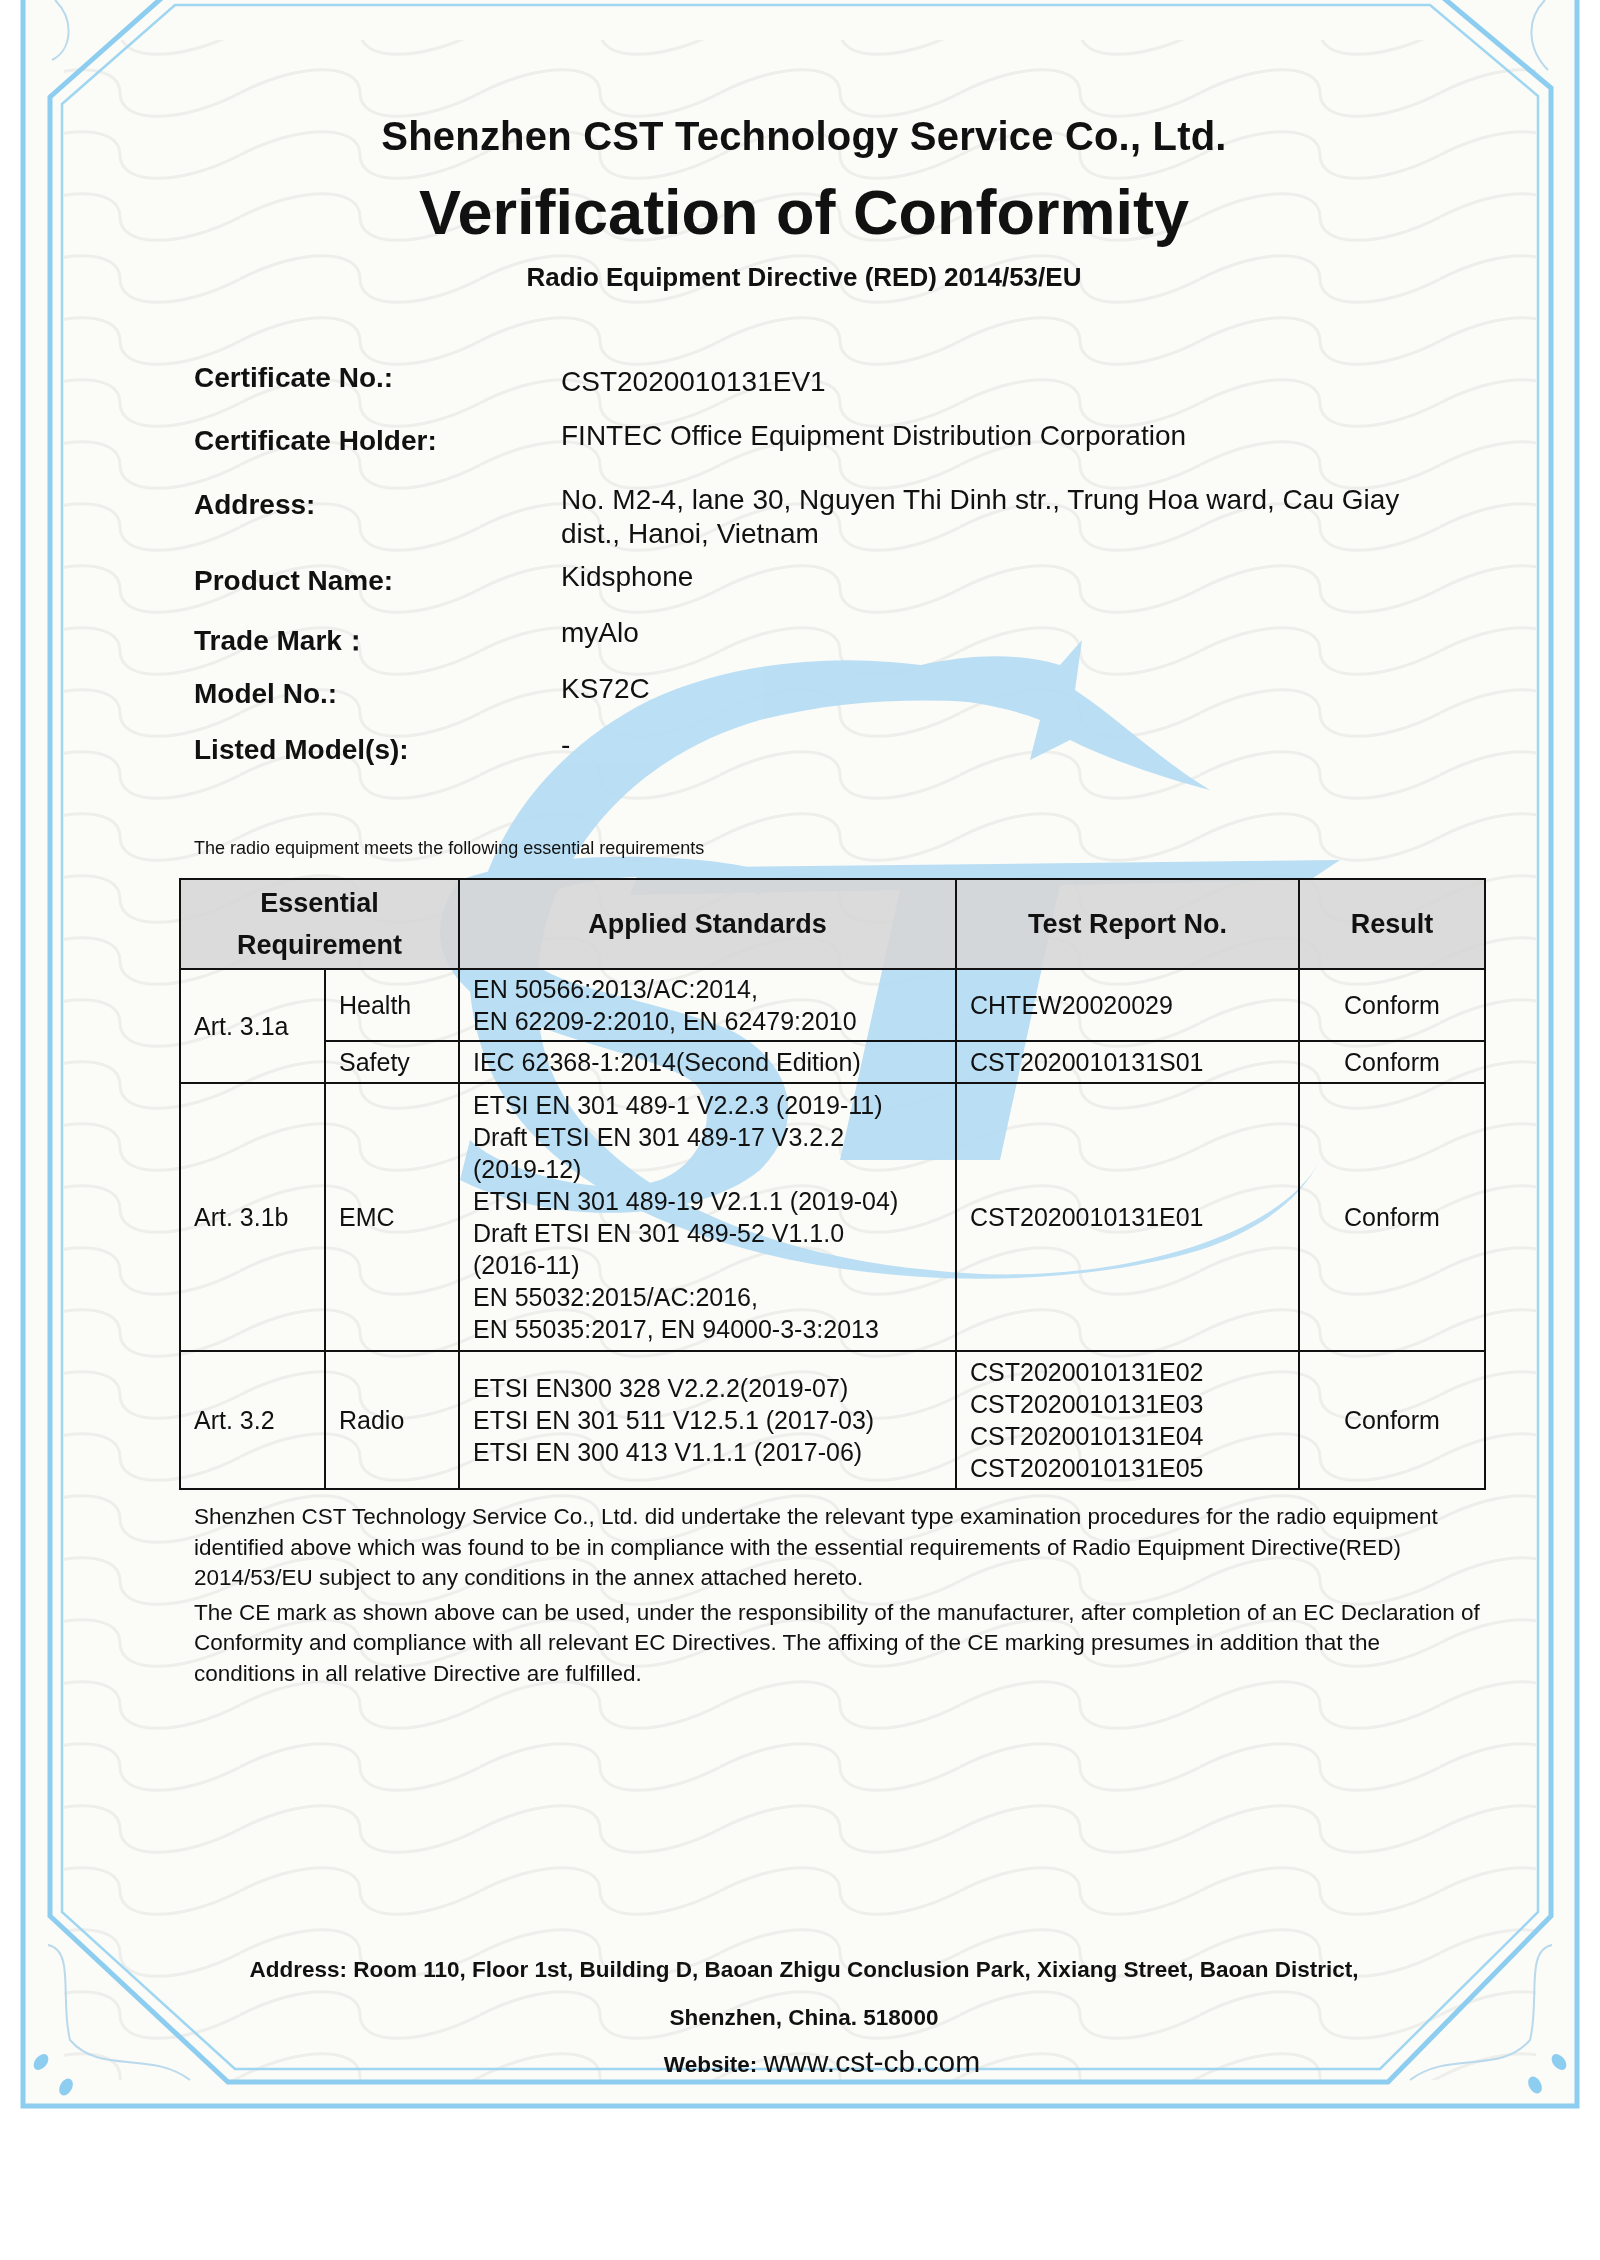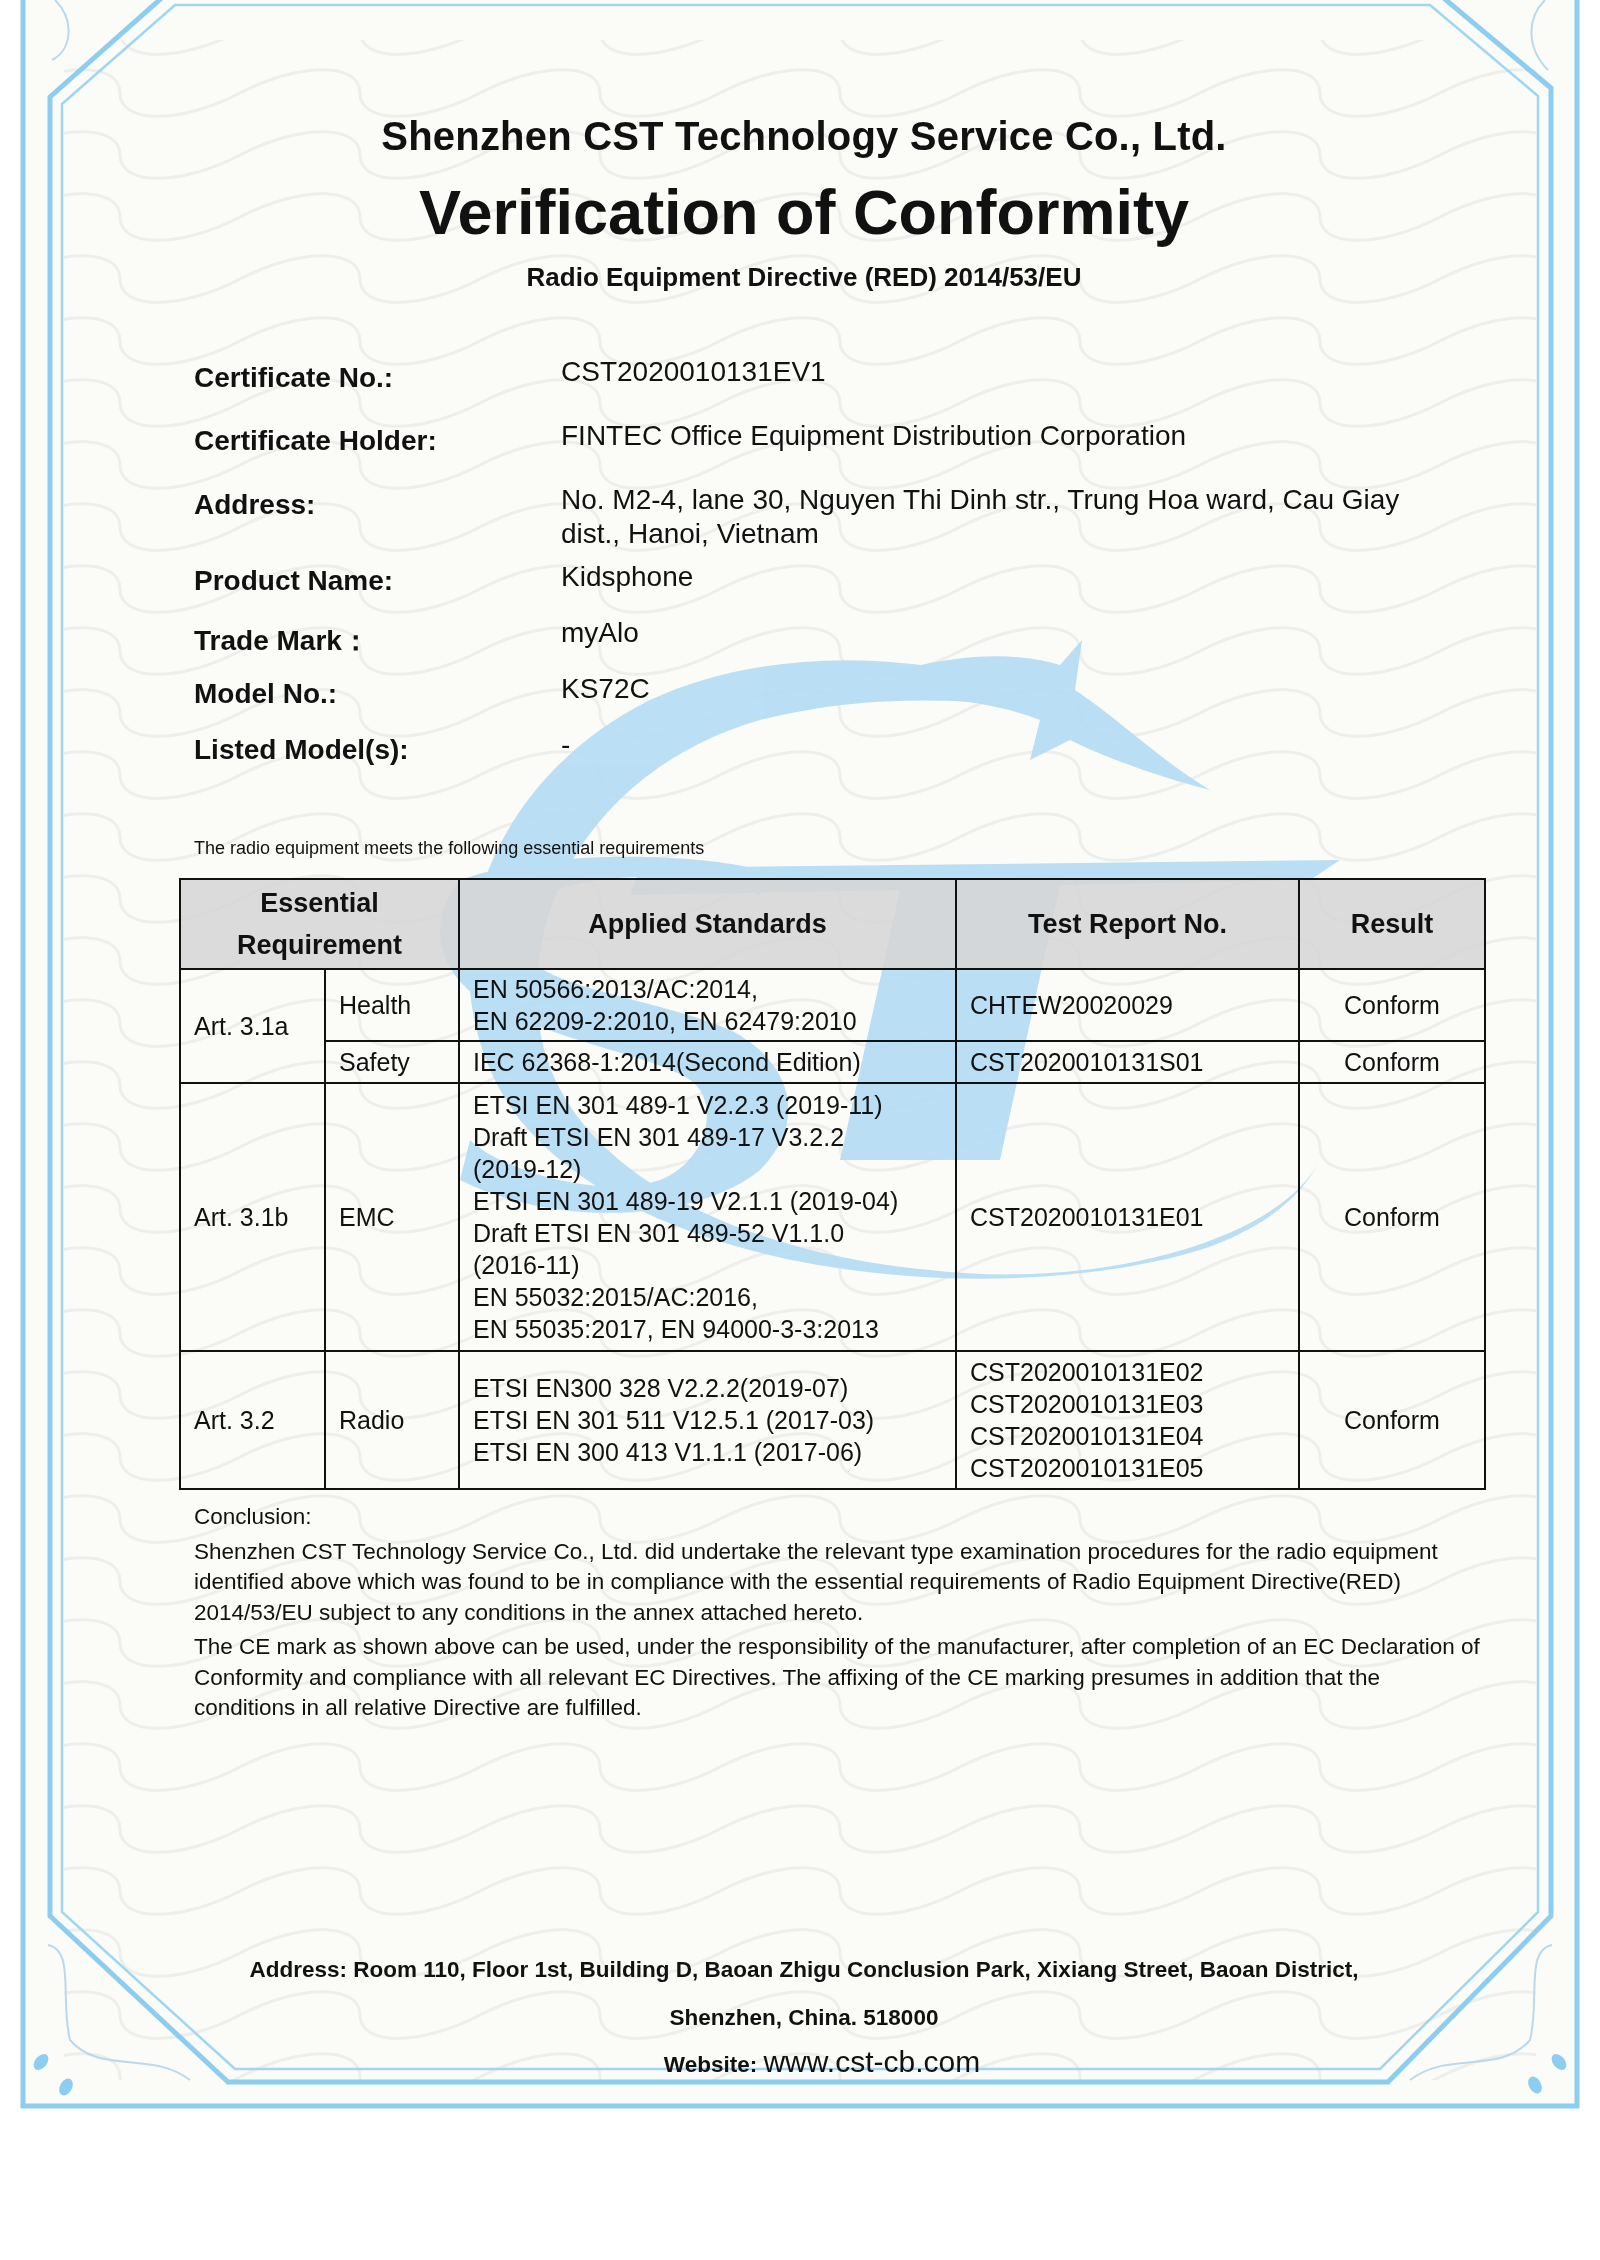--- a/index.html
+++ b/index.html
@@ -86,21 +86,21 @@
     <ellipse cx="1559" cy="2062" rx="6" ry="9" transform="rotate(-40 1559 2062)"></ellipse>
     <ellipse cx="1535" cy="2085" rx="6" ry="9" transform="rotate(-30 1535 2085)"></ellipse>
   </g>
 </svg>
 
 <div id="company" class="abs center">Shenzhen CST Technology Service Co., Ltd.</div>
 <div id="title" class="abs center">Verification of Conformity</div>
 <div id="subtitle" class="abs center">Radio Equipment Directive (RED) 2014/53/EU</div>
 
 <div class="info-label" style="top:362px">Certificate No.:</div>
-<div class="info-value" style="top:355px">CST2020010131EV1</div>
+<div class="info-value" style="top:365px">CST2020010131EV1</div>
 
 <div class="info-label" style="top:425px">Certificate Holder:</div>
 <div class="info-value" style="top:419px">FINTEC Office Equipment Distribution Corporation</div>
 
 <div class="info-label" style="top:489px">Address:</div>
 <div class="info-value" style="top:483px; width:900px">No. M2-4, lane 30, Nguyen Thi Dinh str., Trung Hoa ward, Cau Giay dist., Hanoi, Vietnam</div>
 
 <div class="info-label" style="top:565px">Product Name:</div>
 <div class="info-value" style="top:560px">Kidsphone</div>
 
@@ -179,21 +179,20 @@
         <span class="cell-line">CST2020010131E03</span>
         <span class="cell-line">CST2020010131E04</span>
         <span class="cell-line">CST2020010131E05</span>
       </td>
       <td class="c">Conform</td>
     </tr>
   </tbody>
 </table>
 
 <div id="conclusion" class="abs">
-  <p>Conclusion:</p>
   <p>Shenzhen CST Technology Service Co., Ltd. did undertake the relevant type examination procedures for the radio equipment identified above which was found to be in compliance with the essential requirements of Radio Equipment Directive(RED) 2014/53/EU subject to any conditions in the annex attached hereto.</p>
   <p>The CE mark as shown above can be used, under the responsibility of the manufacturer, after completion of an EC Declaration of Conformity and compliance with all relevant EC Directives. The affixing of the CE marking presumes in addition that the conditions in all relative Directive are fulfilled.</p>
 </div>
 
 <div id="footer-addr1" class="abs center">Address: Room 110, Floor 1st, Building D, Baoan Zhigu Conclusion Park, Xixiang Street, Baoan District,</div>
 <div id="footer-addr2" class="abs center">Shenzhen, China. 518000</div>
 <div id="footer-web" class="abs center">
   <span>Website:</span>
   <span class="url">www.cst-cb.com</span>
 </div>

